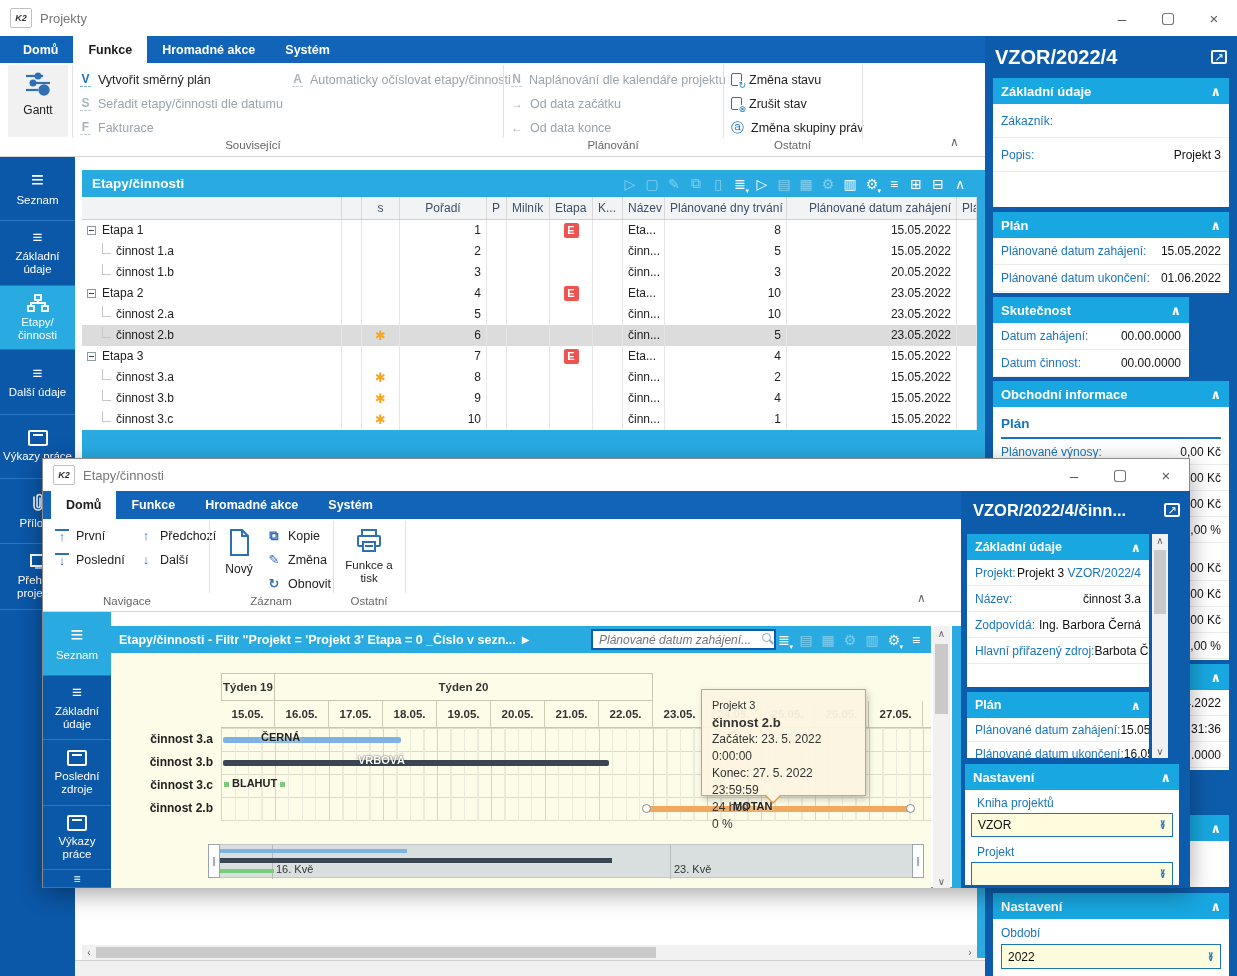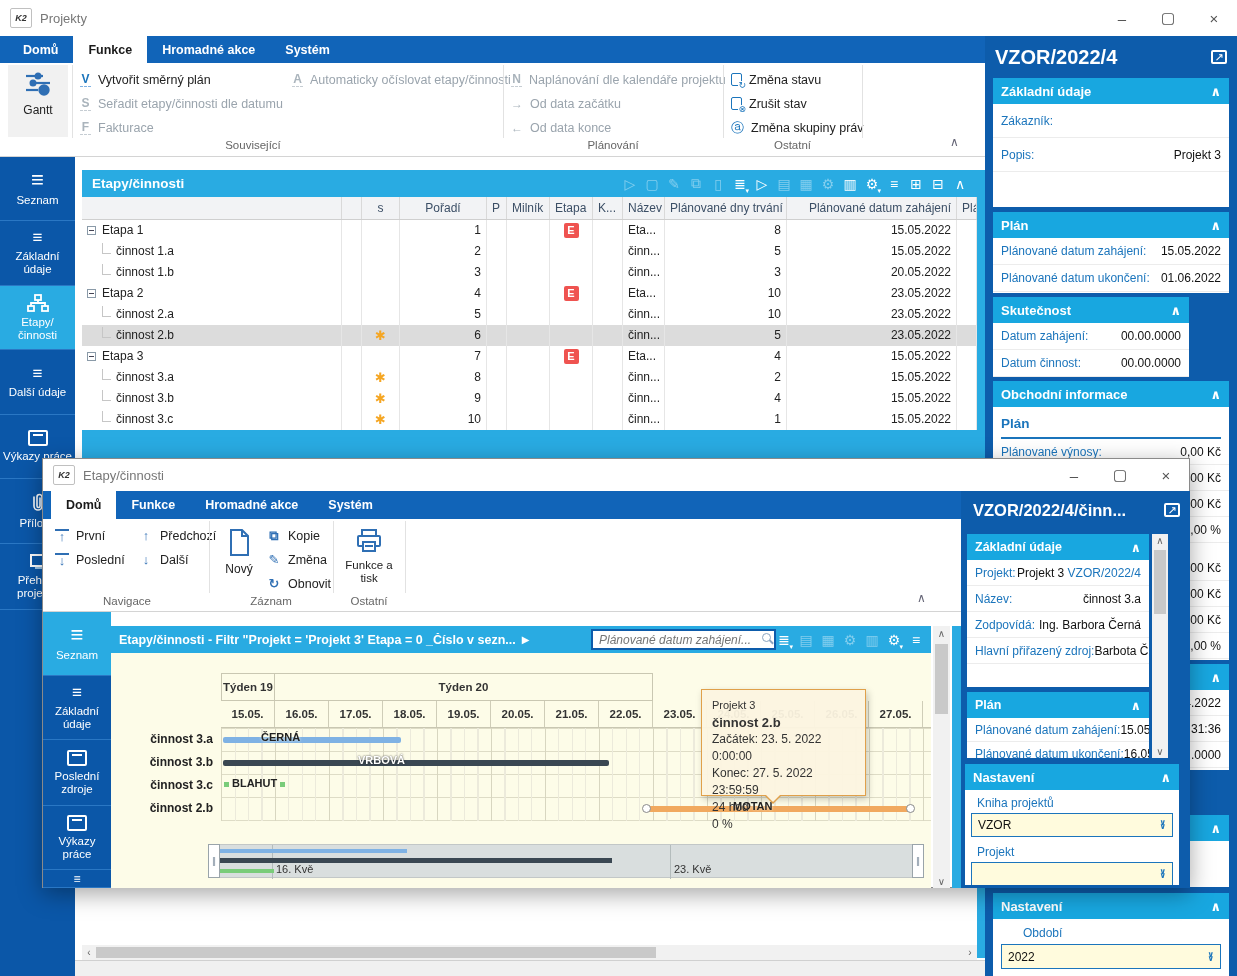--- a/index.html
+++ b/index.html
@@ -567,21 +567,21 @@
       <span></span>
       <span>∧</span>
     </div>
   <div class="card" style="left:8px;top:805px;width:236px;height:46px"></div>
 
   <div class="card" style="left:8px;top:857px;width:236px;height:108px">
     <div class="cardh">
         <span>Nastavení</span>
         <span>∧</span>
       </div>
-    <div class="flabel" style="margin:7px 0 4px 30px">Období</div>
+    <div class="flabel" style="margin:7px 0 4px 8px">Období</div>
     <div class="yinput" style="margin:0 8px;height:25px">
         <span>2022</span>
         <span class="dd3">∨
 ∨</span>
       </div>
   </div>
 </div>
 
 <div class="abs" id="child" style="left:42px;top:458px;width:1148px;height:430px;z-index:10">
   <div class="abs tbar" style="left:0;top:0;width:1146px;height:32px;padding-left:10px">

